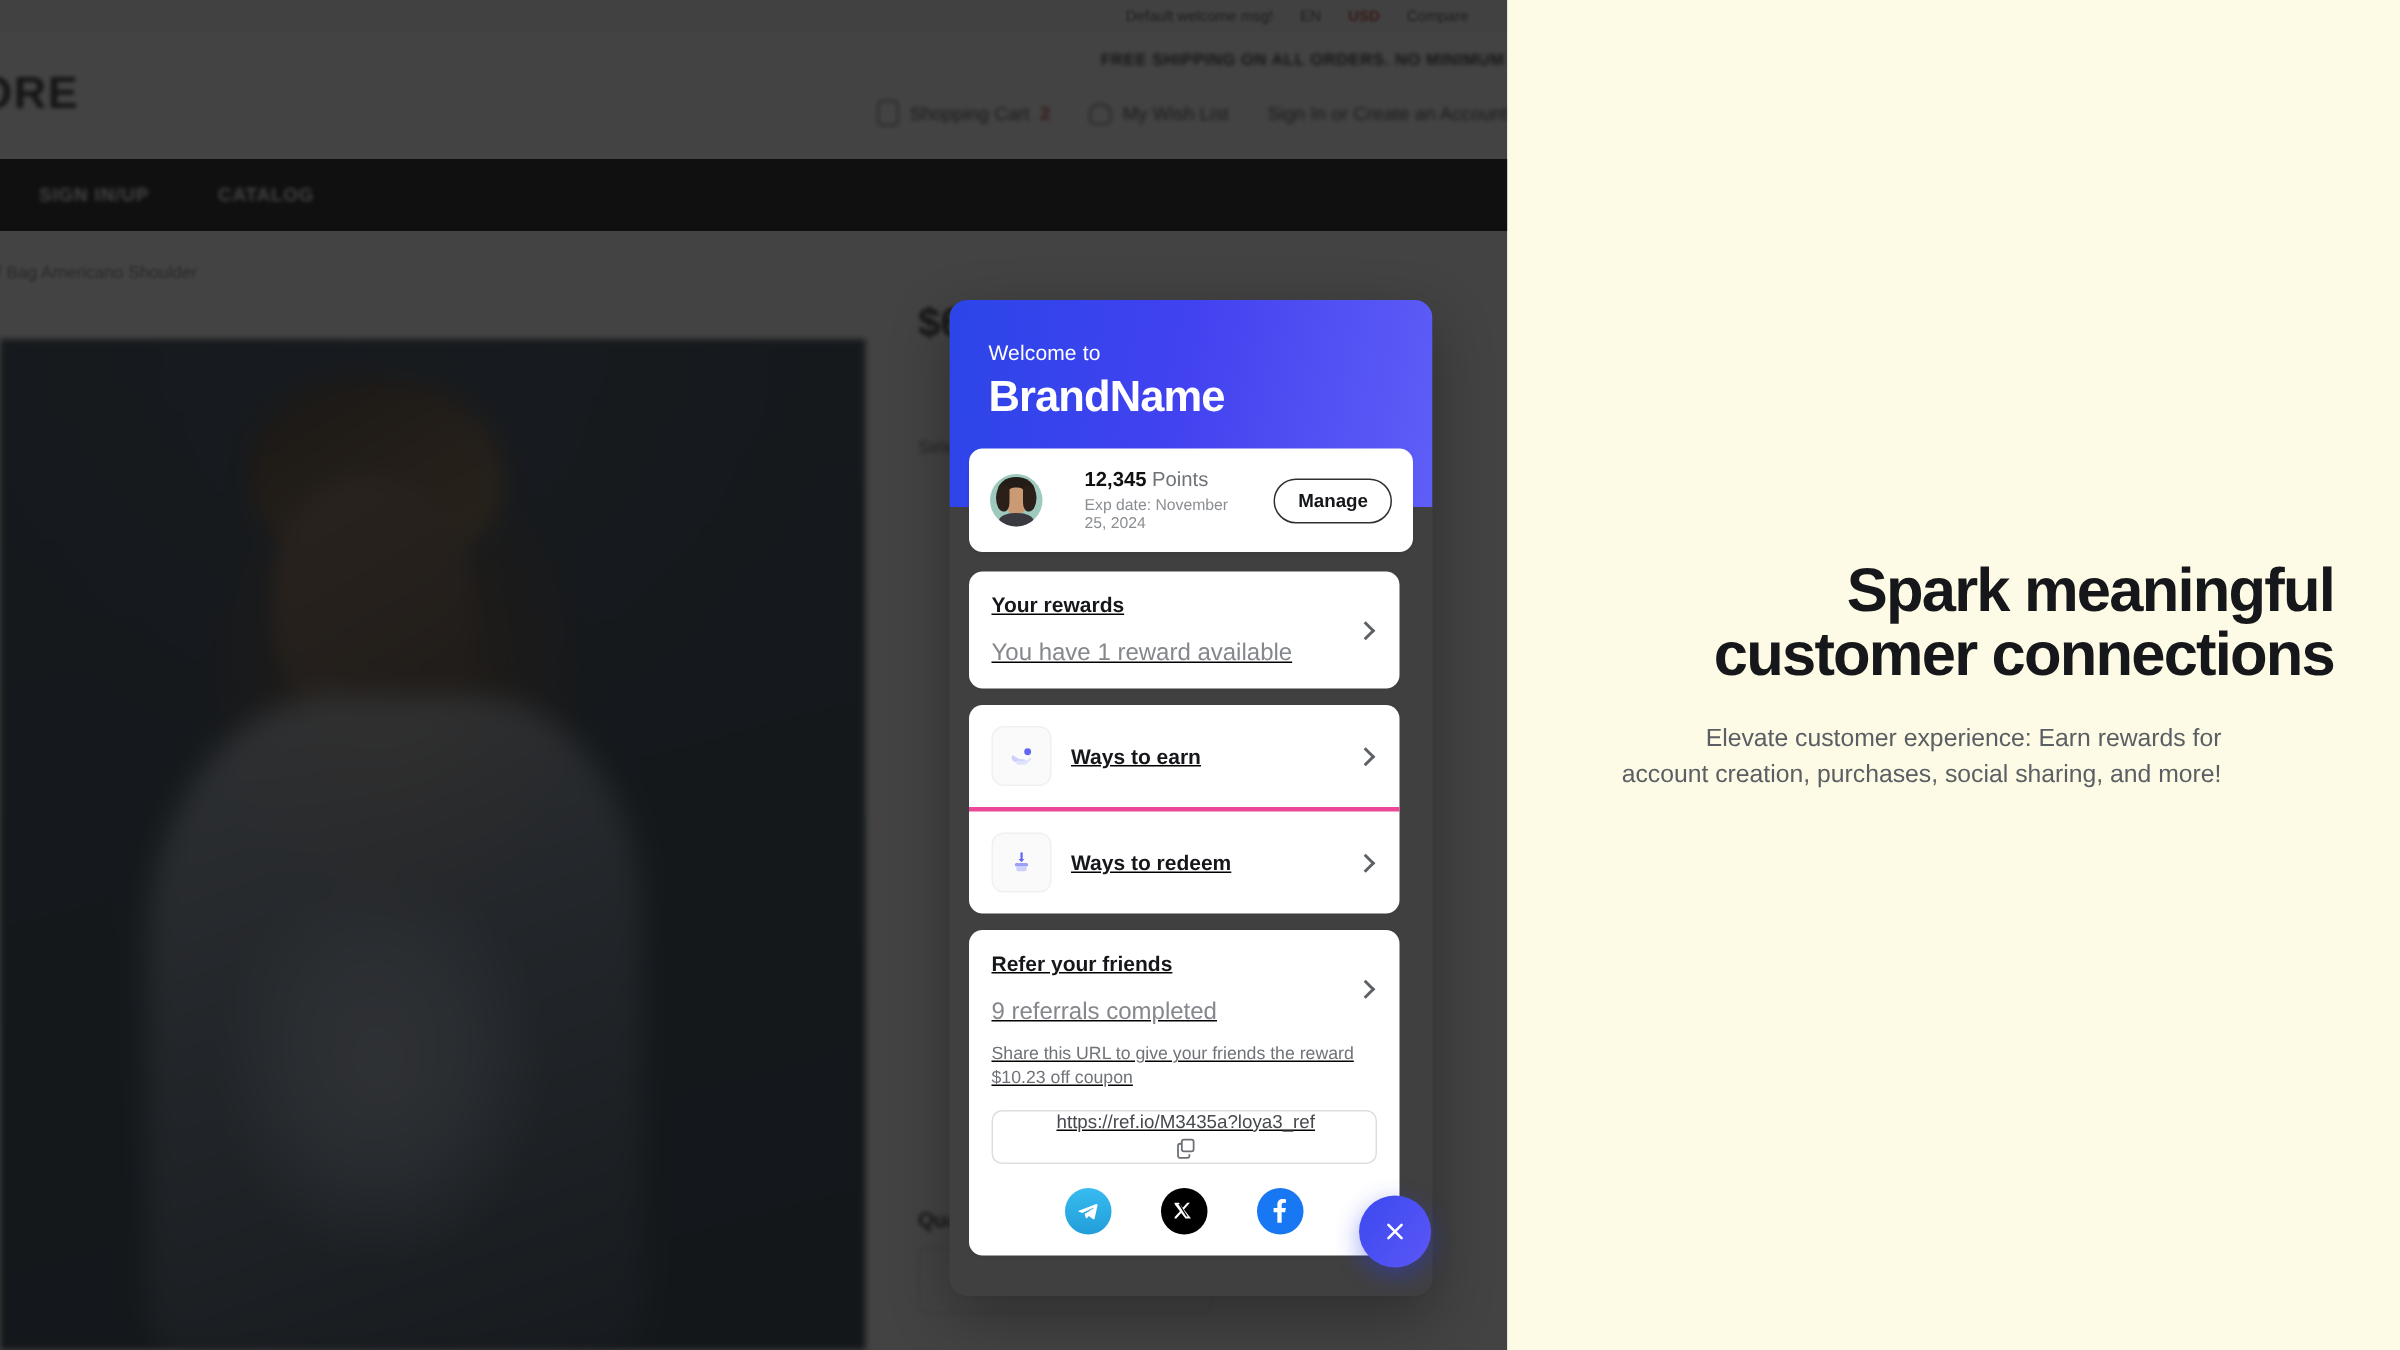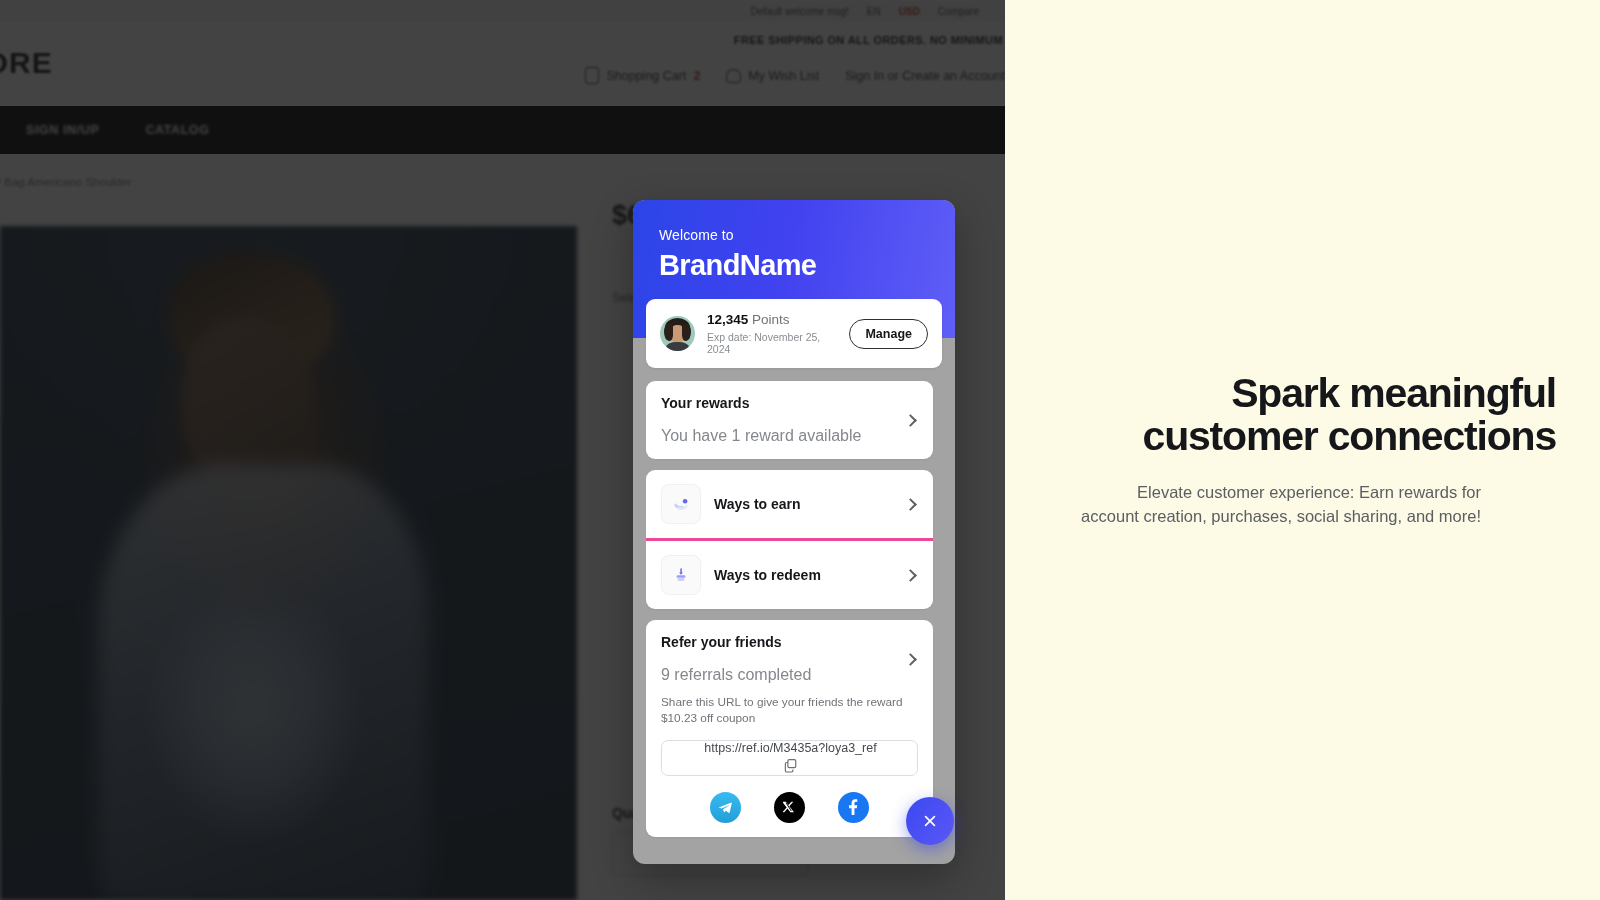--- a/index.html
+++ b/index.html
@@ -180,21 +180,21 @@
     color: #5b5e63;
     max-width: 400px;
   }
 
   
   .widget {
     position: absolute;
     left: 633px; top: 200px;
     width: 322px;
     border-radius: 12px;
-    background: #a3a3a3;
+    background: #404040;
     overflow: hidden;
     box-shadow: 0 14px 40px rgba(0,0,0,.30);
   }
 
   .w-hero {
     position: relative;
     background: linear-gradient(100deg, #2b45e8 0%, #4242f0 48%, #5f5ef7 100%);
     padding: 27px 26px 56px 26px;
   }
   .w-hero-welcome {
@@ -206,21 +206,21 @@
     font-size: 29px; font-weight: 800; color: #ffffff;
     letter-spacing: -.6px;
   }
 
   .w-points-card {
     position: relative;
     margin: -39px 13px 0 13px;
     background: #ffffff;
     border-radius: 9px;
     padding: 13px 14px;
-    display: flex; align-items: center; gap: 12px;
+    display: flex; align-items: center; gap: 28px;
     box-shadow: 0 1px 3px rgba(0,0,0,.07);
   }
   .avatar {
     width: 35px; height: 35px; border-radius: 50%;
     flex: 0 0 35px;
     overflow: hidden;
     background: #9ec9bd;
     position: relative;
   }
   .avatar .av-hair {
@@ -259,21 +259,21 @@
     flex: 0 0 auto;
     border: 1px solid #2e3033;
     background: #fff;
     border-radius: 20px;
     padding: 7px 15px;
     font-size: 12.5px; font-weight: 700; color: #15171a;
     font-family: inherit;
     cursor: pointer;
   }
 
-  .w-body { padding: 13px 22px 16px 13px; }
+  .w-body { padding: 13px 22px 16px 13px; text-decoration: underline; }
 
   .card {
     background: #ffffff;
     border-radius: 9px;
     margin-bottom: 11px;
     box-shadow: 0 1px 2px rgba(0,0,0,.05);
   }
 
   .row {
     display: flex; align-items: center;

